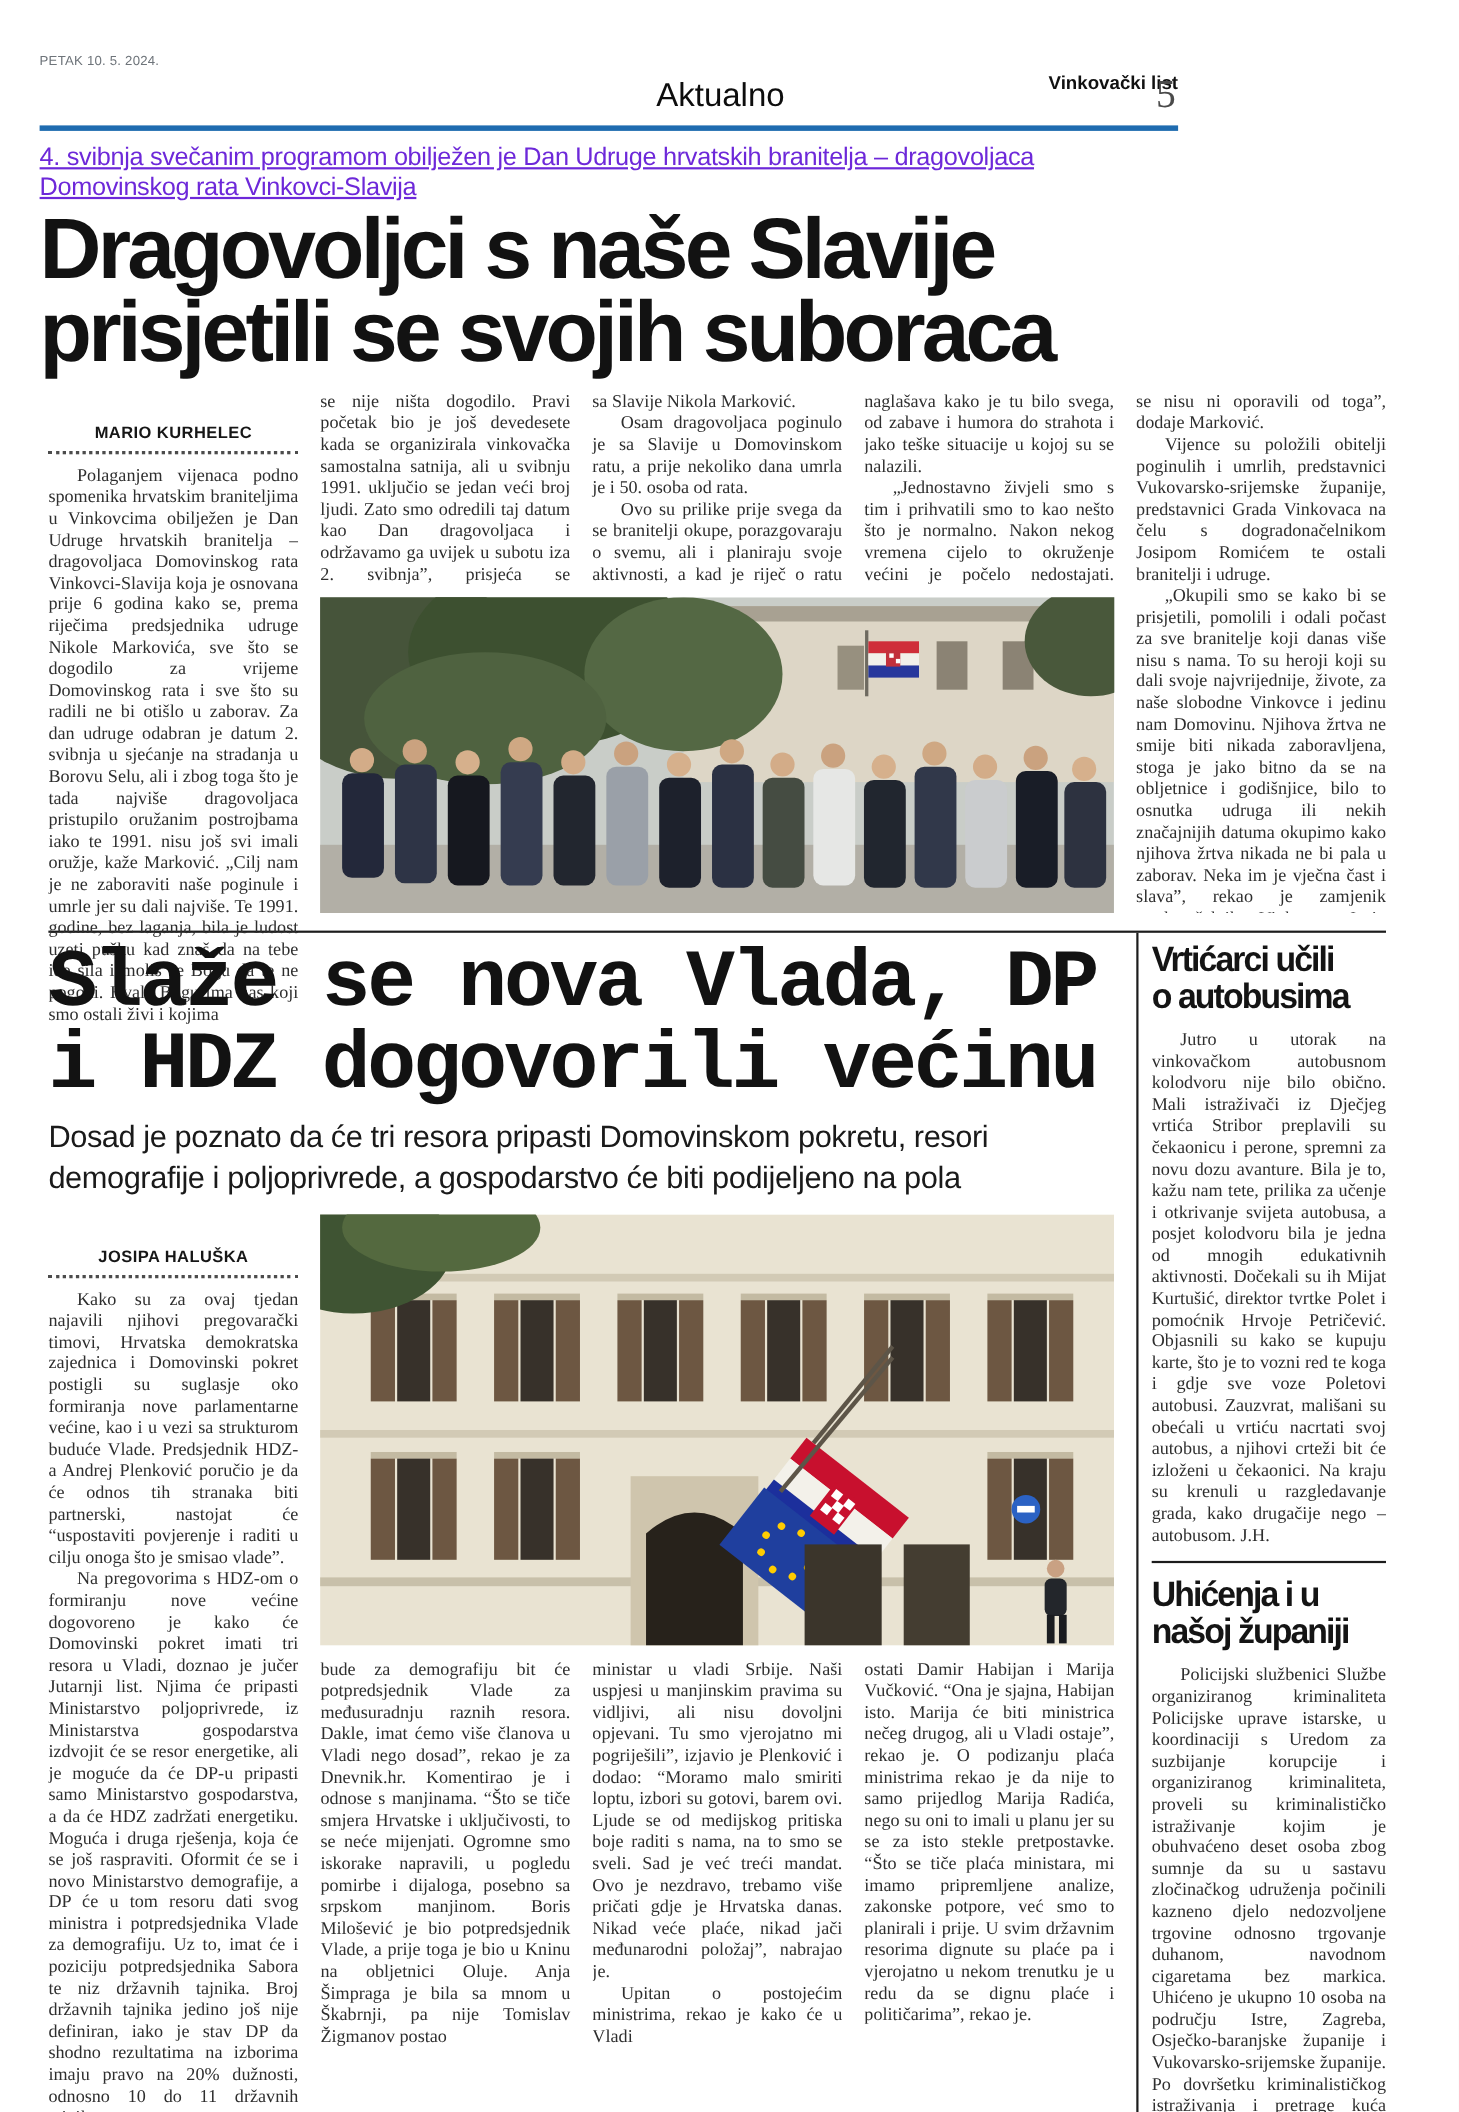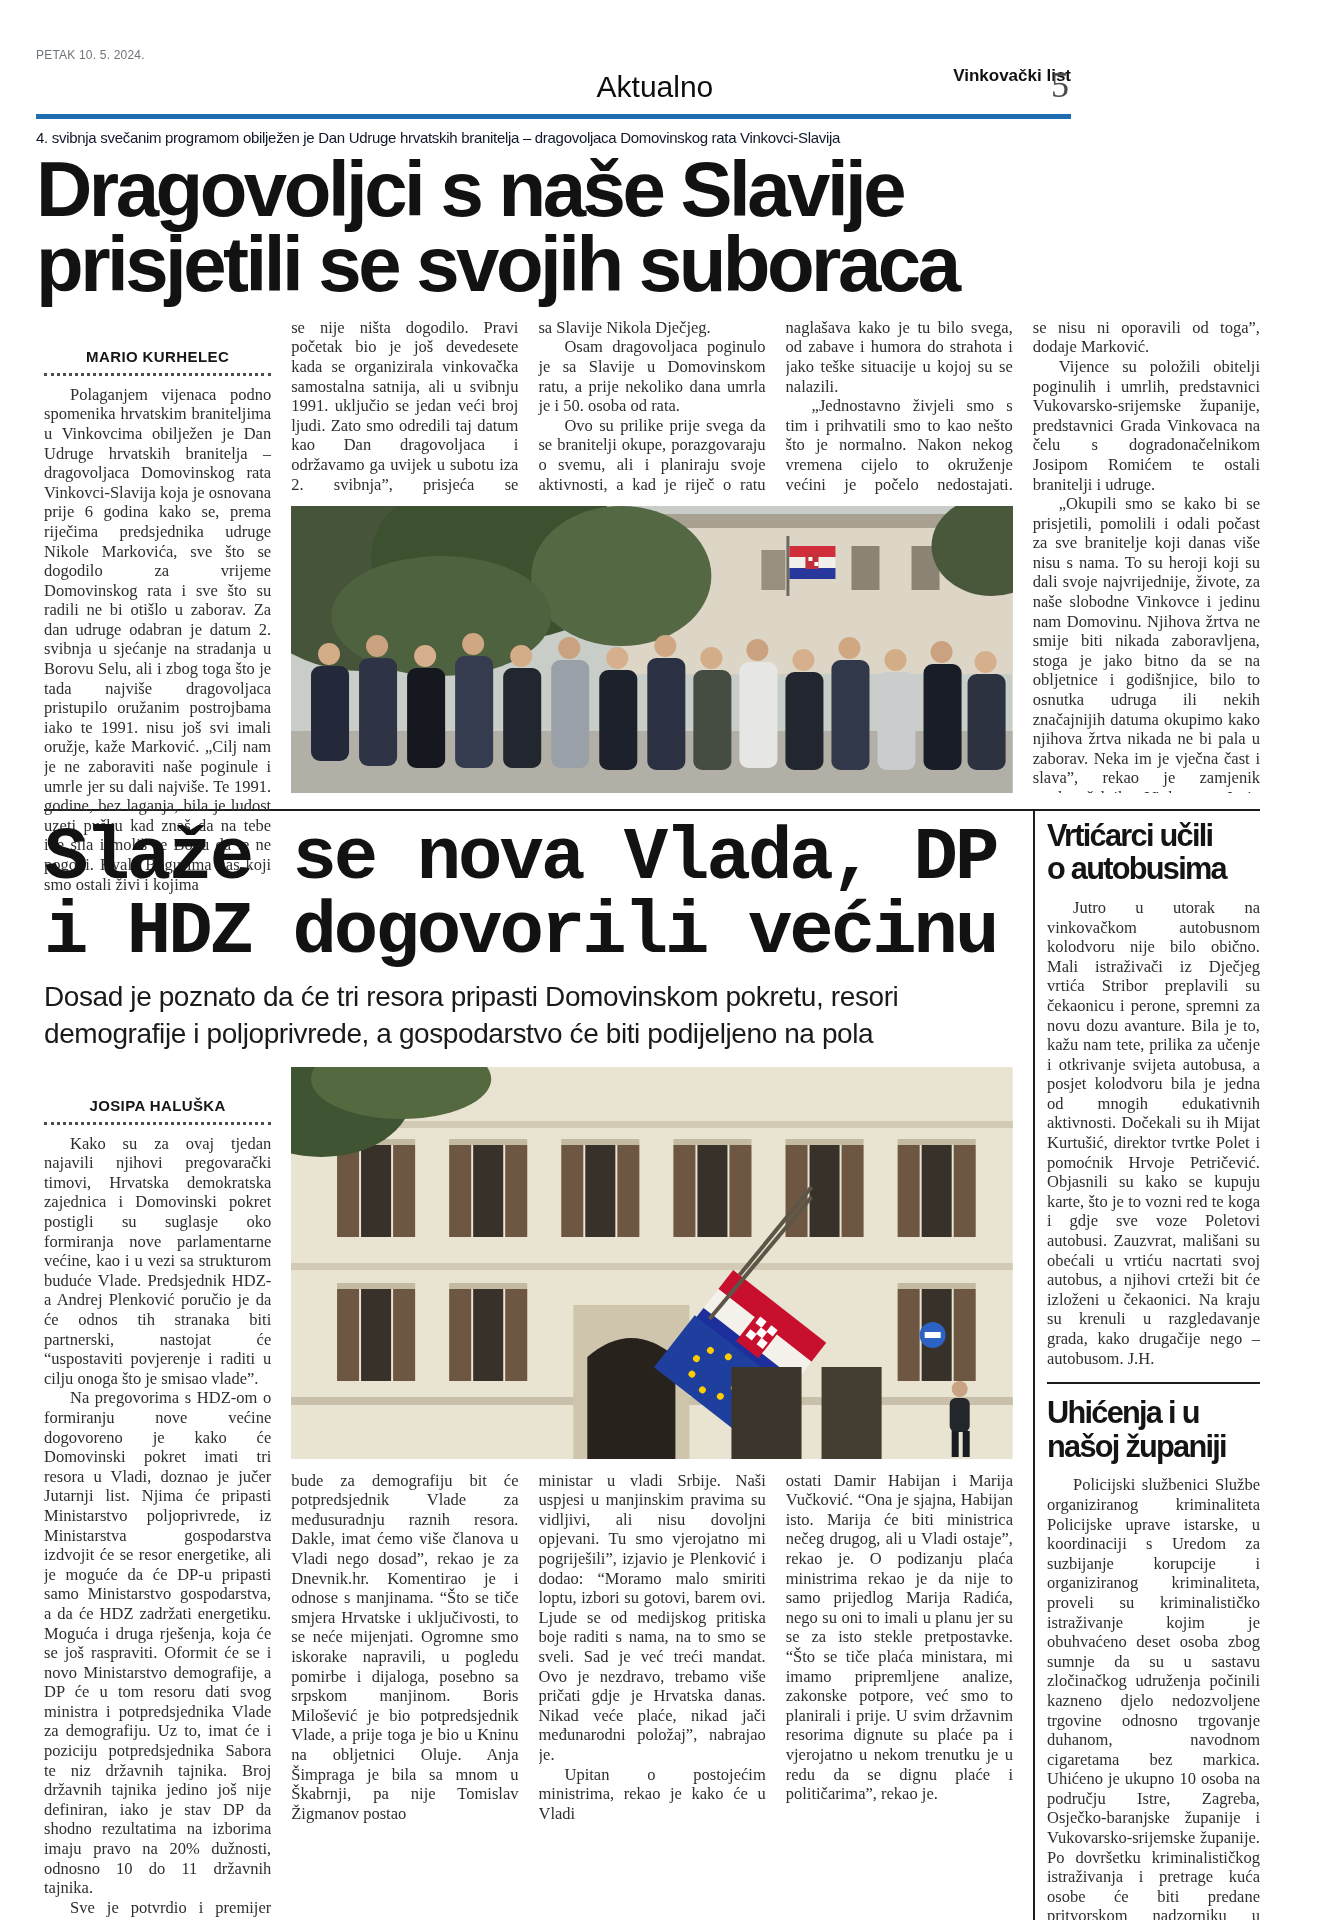--- a/index.html
+++ b/index.html
@@ -13,21 +13,21 @@
   .dateline { font-family:"Liberation Sans",sans-serif; font-size:12px; color:#6e747a; letter-spacing:.2px; }
   .masthead { font-family:"Liberation Sans",sans-serif; font-size:17px; font-weight:bold; color:#111; margin-top:4px;text-align:right; }
   .section  { position:absolute; left:59.8%; transform:translateX(-50%); top:22px;
               font-family:"Liberation Sans",sans-serif; font-size:30px; color:#0d0d0d; }
   .pagenum  { position:absolute; right:2px; top:16px; font-family:"Liberation Serif",serif;
               font-size:36px; color:#4a4a4a; }
   .bluebar  { margin:0 36px; height:5px; }
 
   
   .kicker { margin:10px 36px 0 36px; font-family:"Liberation Sans",sans-serif;
-            font-size:15px; color:#0f172a; letter-spacing:-.3px; }
+            font-size:23px; color:#6d28d9; letter-spacing:-.3px;text-decoration:underline; }
   .h1 { margin:6px 36px 0 36px; font-family:"Liberation Sans","DejaVu Sans",sans-serif;
         font-weight:bold; font-size:78px; line-height:.96; letter-spacing:-3.5px; color:#121212; }
   .h1 div { white-space:nowrap; }
 
   
   .content { margin-left:44px; width:1216px; }
   .bcol { font-size:16.5px; line-height:19.6px; text-align:justify; color:#2e2e2e;
           hyphens:auto; overflow:hidden; }
   .bcol p { text-indent:26px; }
   .bcol.cont p:first-child { text-indent:0; }
@@ -91,21 +91,21 @@
       <div class="a1c1">
         <div class="byline">MARIO KURHELEC</div>
         <div class="bcol">
             <p>Polaganjem vijenaca podno spomenika hrvatskim braniteljima u Vinkovcima obilježen je Dan Udruge hrvatskih branitelja – dragovoljaca Domovinskog rata Vinkovci-Slavija koja je osnovana prije 6 godina kako se, prema riječima predsjednika udruge Nikole Markovića, sve što se dogodilo za vrijeme Domovinskog rata i sve što su radili ne bi otišlo u zaborav. Za dan udruge odabran je datum 2. svibnja u sjećanje na stradanja u Borovu Selu, ali i zbog toga što je tada najviše dragovoljaca pristupilo oružanim postrojbama iako te 1991. nisu još svi imali oružje, kaže Marković. „Cilj nam je ne zaboraviti naše poginule i umrle jer su dali najviše. Te 1991. godine, bez laganja, bila je ludost uzeti pušku kad znaš da na tebe ide sila i moliš se Bogu da te ne pogodi. Hvala Bogu ima nas koji smo ostali živi i kojima</p>
           </div>
       </div>
       <div class="bcol cont" style="grid-column:2;grid-row:1;">
           <p>se nije ništa dogodilo. Pravi početak bio je još devedesete kada se organizirala vinkovačka samostalna satnija, ali u svibnju 1991. uključio se jedan veći broj ljudi. Zato smo odredili taj datum kao Dan dragovoljaca i održavamo ga uvijek u subotu iza 2. svibnja”, prisjeća se predsjednik udruge dragovoljaca</p>
         </div>
       <div class="bcol cont" style="grid-column:3;grid-row:1;">
-          <p>sa Slavije Nikola Dječjeg.</p>
+          <p>sa Slavije Nikola Marković.</p>
           <p>Osam dragovoljaca poginulo je sa Slavije u Domovinskom ratu, a prije nekoliko dana umrla je i 50. osoba od rata.</p>
           <p>Ovo su prilike prije svega da se branitelji okupe, porazgovaraju o svemu, ali i planiraju svoje aktivnosti, a kad je riječ o ratu Marković</p>
         </div>
       <div class="bcol cont" style="grid-column:4;grid-row:1;">
           <p>naglašava kako je tu bilo svega, od zabave i humora do strahota i jako teške situacije u kojoj su se nalazili.</p>
           <p>„Jednostavno živjeli smo s tim i prihvatili smo to kao nešto što je normalno. Nakon nekog vremena cijelo to okruženje većini je počelo nedostajati. Nažalost, na nekima su sve te strahote ostavile traga, neki</p>
         </div>
 
       <div class="a1photo">
         <svg class="photo" viewBox="0 0 721 287" preserveAspectRatio="none">

